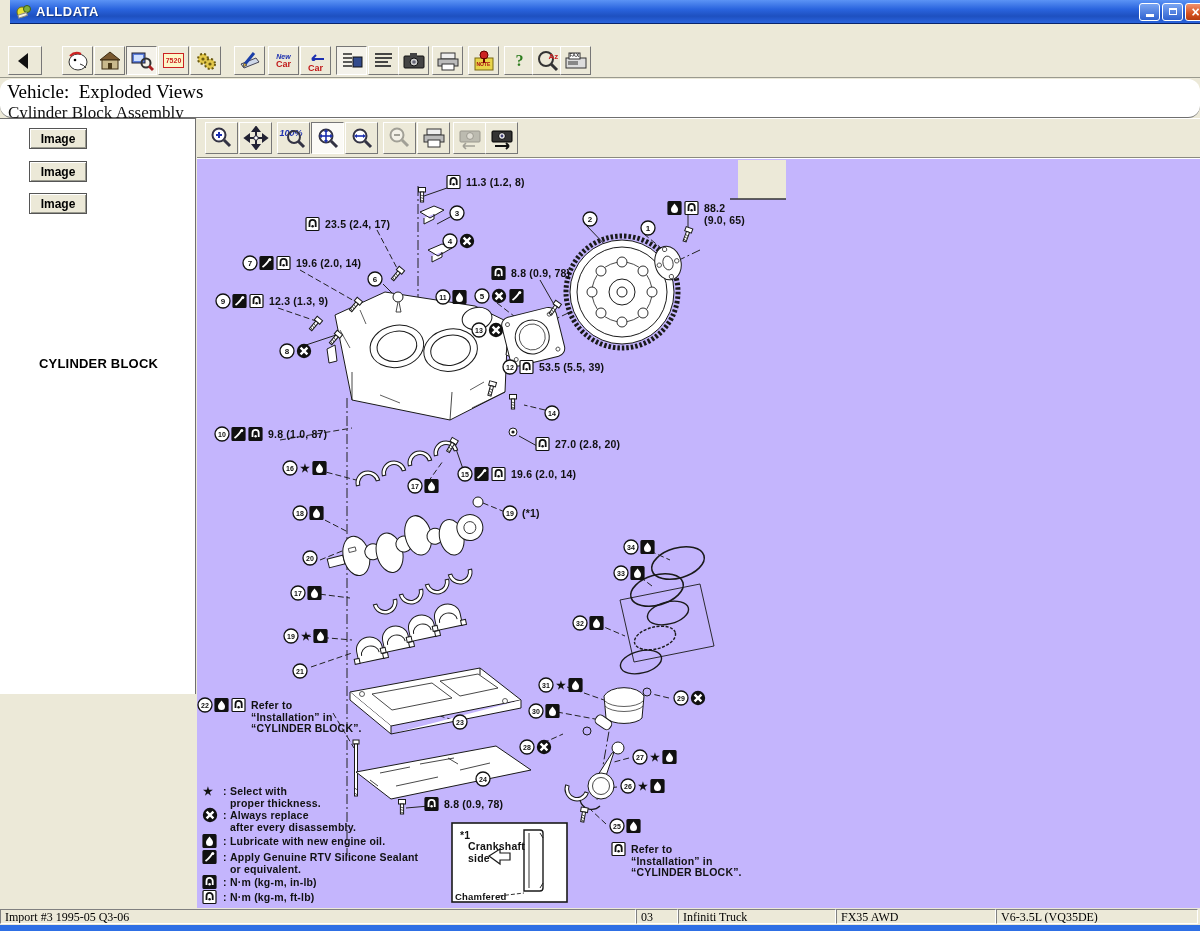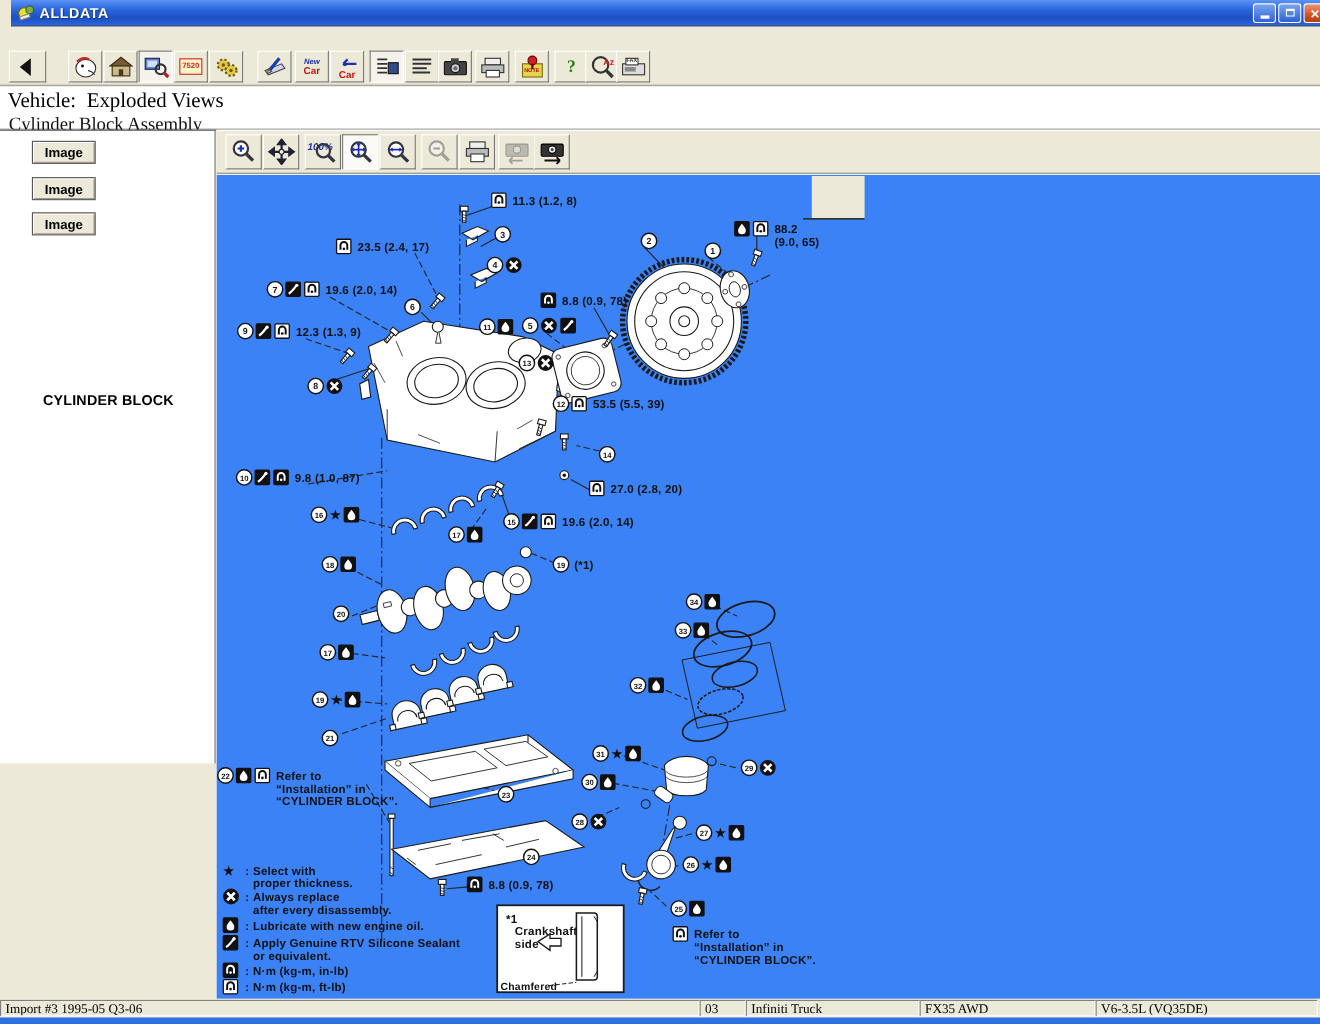--- a/index.html
+++ b/index.html
@@ -29,41 +29,41 @@
     border-bottom:1px solid #9a9a8e;}
   .tbtn{position:absolute;top:2px;width:31px;height:29px;background:#ece9d8;
     border:1px solid;border-color:#fff #777 #777 #fff;
     display:flex;align-items:center;justify-content:center;}
   .tbtn.pressed{border-color:#777 #fff #fff #777;background:#f4f2ea;}
   .tbtn.wide{width:34px;}
   .dis{filter:grayscale(1);opacity:.4;}
   .minitext{font-size:7px;font-weight:bold;line-height:1;}
   
   #header{position:absolute;left:0;top:79px;width:1200px;height:39px;background:#fff;
-    border-bottom:1px solid #6f6f6f;}
+    border-bottom:1px solid #6f6f6f;border-radius:12px;}
   #page-title{position:absolute;left:7px;top:2px;font-family:"Liberation Serif",serif;
     font-size:19px;color:#000;white-space:pre;}
   #page-subtitle{position:absolute;left:8px;top:24px;font-family:"Liberation Serif",serif;
     font-size:17px;color:#111;}
   
   #sidebar{position:absolute;left:0;top:118px;width:196px;height:576px;background:#fff;
     border-right:1px solid #6f6f6f;border-top:1px solid #6f6f6f;}
   .img-btn{position:absolute;left:29px;width:58px;height:21px;background:#ece9d8;
     border:1px solid #555;box-shadow:inset 1px 1px 0 #fff, inset -1px -1px 0 #9a9a8e;
     font-weight:bold;font-size:12px;display:flex;align-items:center;justify-content:center;}
   #sidebar-label{position:absolute;left:28px;top:237px;font-family:Liberation Sans, sans-serif;
     font-weight:bold;font-size:13px;letter-spacing:.2px;margin-left:11px;}
   
   #viewer{position:absolute;left:197px;top:118px;width:1003px;height:790px;background:#fff;}
   #viewer-toolbar{position:absolute;left:0;top:0;width:1003px;height:40px;background:#ece9d8;
     border-top:1px solid #fff;border-bottom:1px solid #8a8a7e;}
   .vbtn{position:absolute;top:3px;width:33px;height:32px;background:#ece9d8;
     border:1px solid;border-color:#fff #777 #777 #fff;display:flex;align-items:center;justify-content:center;}
   .vbtn.pressed{border-color:#777 #fff #fff #777;background:#fbfaf6;}
-  #canvas{position:absolute;left:0;top:41px;width:1003px;height:749px;background:#3b82f6;overflow:hidden;}
+  #canvas{position:absolute;left:0;top:41px;width:1003px;height:749px;background:#c4b5fd;overflow:hidden;}
   
   #statusbar{position:absolute;left:0;top:908px;width:1200px;height:17px;background:#ece9d8;
     display:flex;font-family:Liberation Serif, serif;font-size:12px;}
   .sb-cell{border:1px solid;border-color:#808080 #fff #fff #808080;height:15px;margin-top:1px;
     padding:0 4px;white-space:nowrap;overflow:hidden;}
   #bottom-strip{position:absolute;left:0;top:925px;width:1200px;height:6px;background:#2e6fe4;}
   svg text{user-select:none;}
 </style>
 </head>
 <body>

